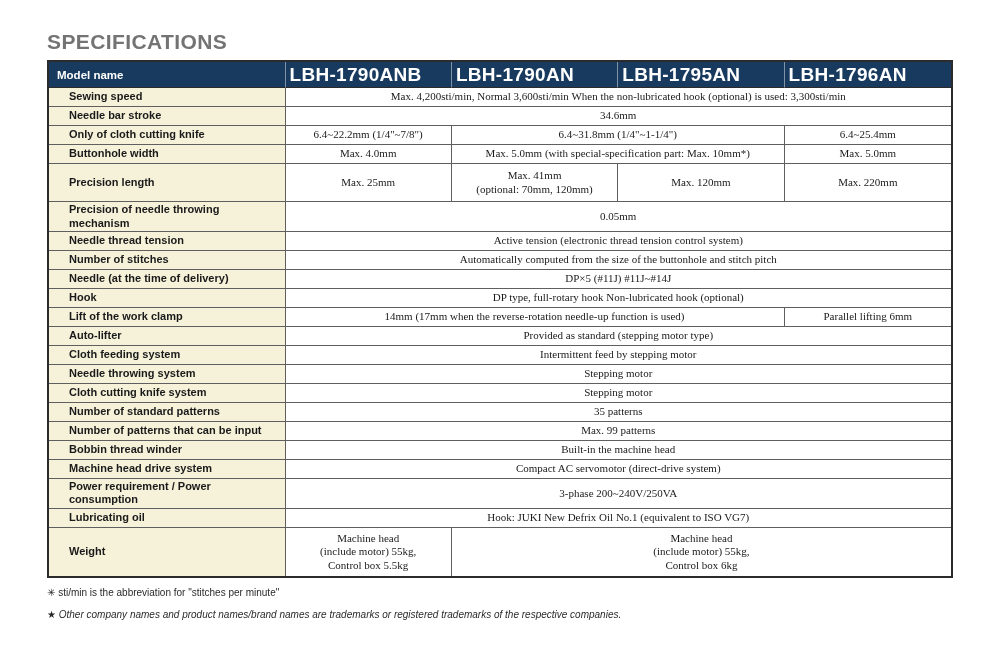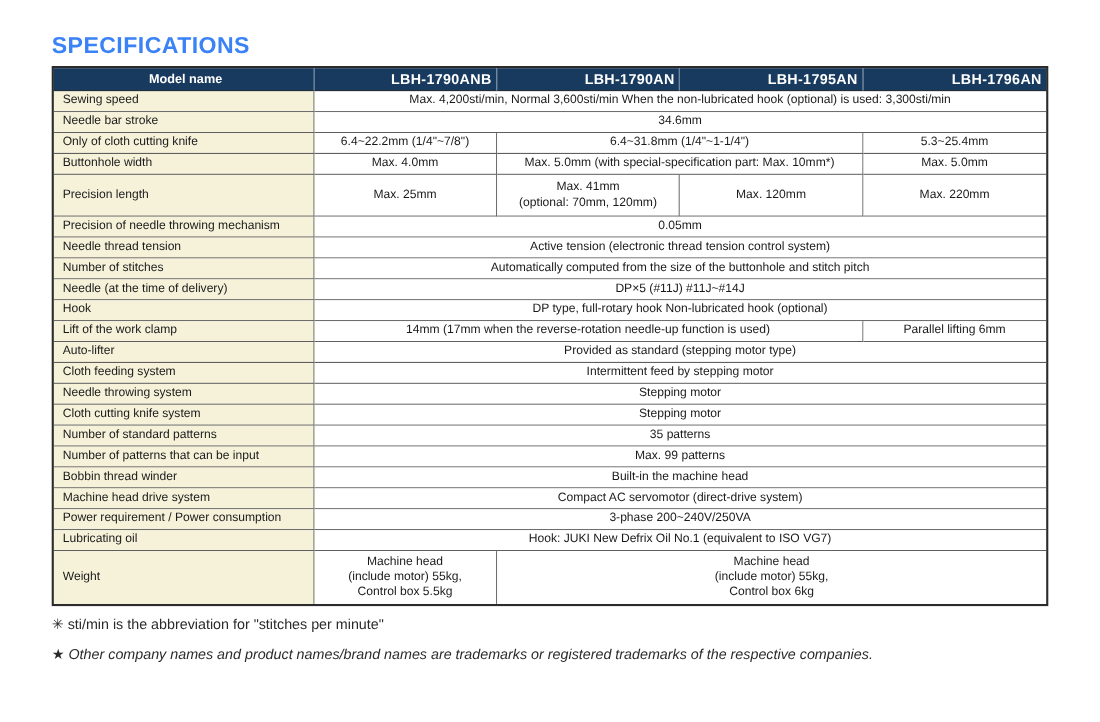--- a/index.html
+++ b/index.html
@@ -21,21 +21,21 @@
     overflow:hidden;
   }
   .page{
     position:absolute;
     left:47px;top:30px;width:906px;
   }
   .page-title{
     font-size:21px;
     font-weight:bold;
     letter-spacing:0.4px;
-    color:#3b82f6;
+    color:#737373;
     margin:0 0 6px 0;
   }
   table.spec-table{
     border-collapse:separate;
     border-spacing:0;
     table-layout:fixed;
     width:906px;
     border:2px solid var(--outer);
     font-size:11px;
   }
@@ -49,51 +49,53 @@
   thead th{
     background:var(--header-bg);
     color:var(--header-text);
     height:21px;
     border-right:1px solid rgba(255,255,255,0.45);
     border-bottom:1px solid var(--outer);
     font-weight:bold;
   }
   thead th:last-child{border-right:none;}
   th.hdr-label{
-    text-align:center;
+    text-align:left;
     padding-left:8px;
     font-size:11.5px;
   }
   th.hdr-model{
-    text-align:right;
-    font-size:13px;
+    text-align:left;
+    font-size:19px;
     letter-spacing:0.3px;
   }
   tbody td{
     border-right:1px solid var(--grid);
     border-bottom:1px solid var(--grid);
     background:var(--cell-bg);
     height:19px;
   }
   tbody td:last-child{border-right:none;}
   tbody tr:last-child td{border-bottom:none;}
   td.label{
     background:var(--label-bg);
     text-align:left;
-    padding-left:8px;
+    padding-left:20px;
+    font-weight:bold;
   }
   td.val{
     text-align:center;
     white-space:pre-line;
+    font-family:Liberation Serif, serif;
   }
   tr.rh2 td{height:38px;}
   tr.rh3 td{height:48px;}
   .footnotes{
     margin-top:7px;
-    font-size:13px;
+    font-size:10px;
     color:#2A2A2A;
     line-height:1.5;
   }
   .footnotes p{margin:0;}
   .footnotes p.gap{margin-top:7px;font-style:italic;}
 </style>
 </head>
 <body>
 
 <div class="page">
@@ -122,21 +124,21 @@
         <td class="val" colspan="4">Max. 4,200sti/min, Normal 3,600sti/min  When the non-lubricated hook (optional) is used: 3,300sti/min</td>
       </tr>
       <tr>
         <td class="label">Needle bar stroke</td>
         <td class="val" colspan="4">34.6mm</td>
       </tr>
       <tr>
         <td class="label">Only of cloth cutting knife</td>
         <td class="val">6.4~22.2mm (1/4"~7/8")</td>
         <td class="val" colspan="2">6.4~31.8mm (1/4"~1-1/4")</td>
-        <td class="val">5.3~25.4mm</td>
+        <td class="val">6.4~25.4mm</td>
       </tr>
       <tr>
         <td class="label">Buttonhole width</td>
         <td class="val">Max. 4.0mm</td>
         <td class="val" colspan="2">Max. 5.0mm (with special-specification part: Max. 10mm*)</td>
         <td class="val">Max. 5.0mm</td>
       </tr>
       <tr class="rh2">
         <td class="label">Precision length</td>
         <td class="val">Max. 25mm</td>

